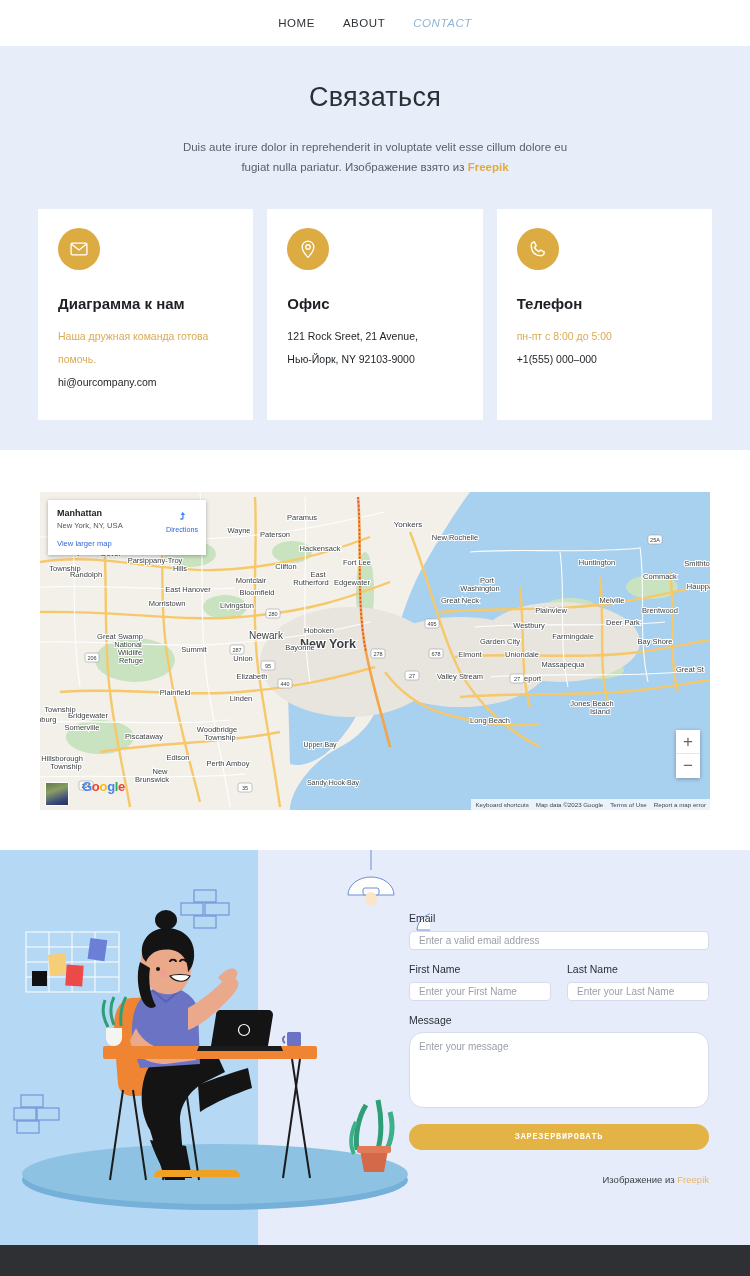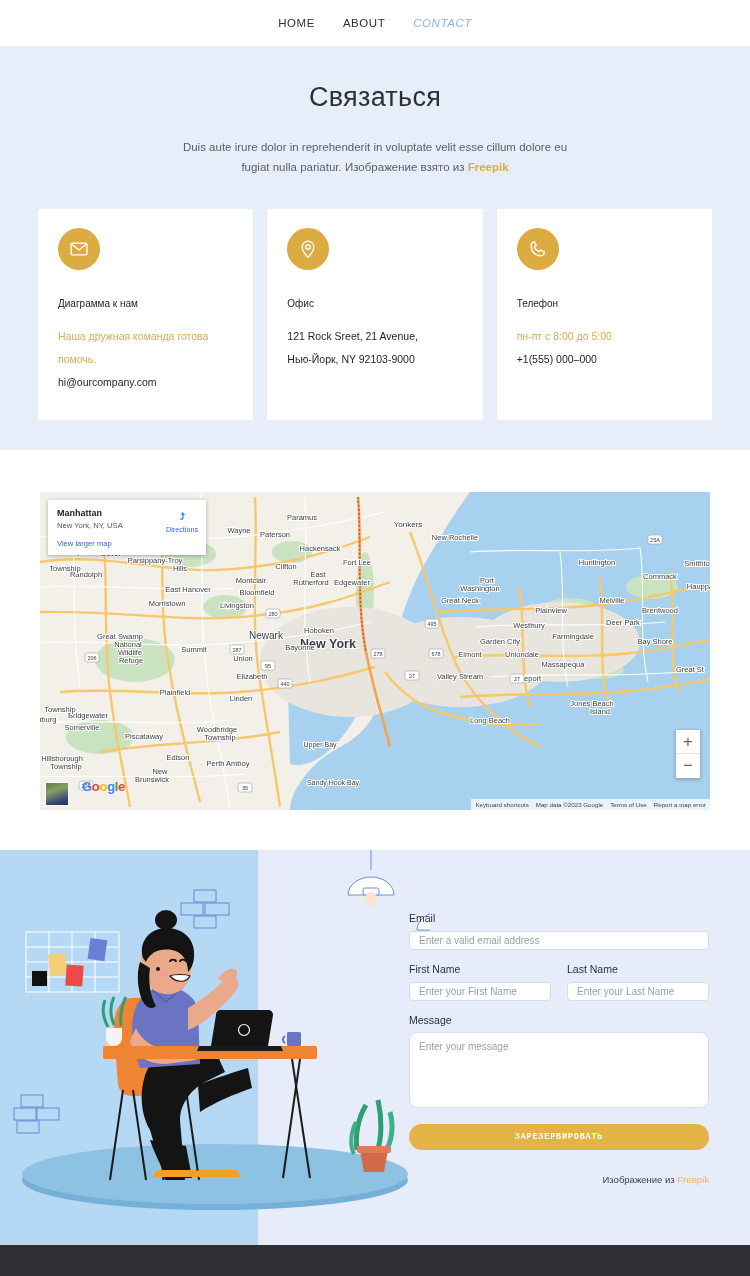--- a/index.html
+++ b/index.html
@@ -65,23 +65,23 @@
   }
   .cicon {
     width: 42px; height: 42px;
     border-radius: 50%;
     background: #dcab42;
     display: flex; align-items: center; justify-content: center;
     margin-bottom: 22px;
   }
   .cicon svg { display: block; }
   .card h3 {
-    font-size: 10px;
+    font-size: 15px;
     color: #1d2125;
-    font-weight: 400;
+    font-weight: 700;
     line-height: 16px;
     margin-bottom: 13px;
     margin-top: 26px;
   }
   .card .desc {
     font-size: 10.5px;
     color: #d9ab55;
     line-height: 23px;
   }
   .card .val {
@@ -159,21 +159,21 @@
     border: 1px solid #d7dced; border-radius: 4px;
     background: #fff; padding: 0 9px;
     font-size: 10px; color: #2b2f36;
     font-family: "Liberation Sans", sans-serif;
   }
   .fin::placeholder { color: #9aa0ab; }
   .frow { display: flex; gap: 16px; margin-top: 13px; }
   .frow > div { flex: 1; }
   .ftx {
     width: 100%; height: 76px;
-    border: 1px solid #d7dced; border-radius: 8px;
+    border: 1px solid #d7dced; border-radius: 14px;
     background: #fff; padding: 8px 9px;
     font-size: 10px; color: #2b2f36; resize: none;
     font-family: "Liberation Sans", sans-serif;
   }
   .ftx::placeholder { color: #9aa0ab; }
   .submit {
     width: 100%; height: 26px; margin-top: 12px;
     background: #e3b345; border: none; border-radius: 13px;
     color: #fff; font-size: 8.5px; font-weight: 700; letter-spacing: .8px;
     cursor: pointer; font-family: Liberation Mono, monospace;

